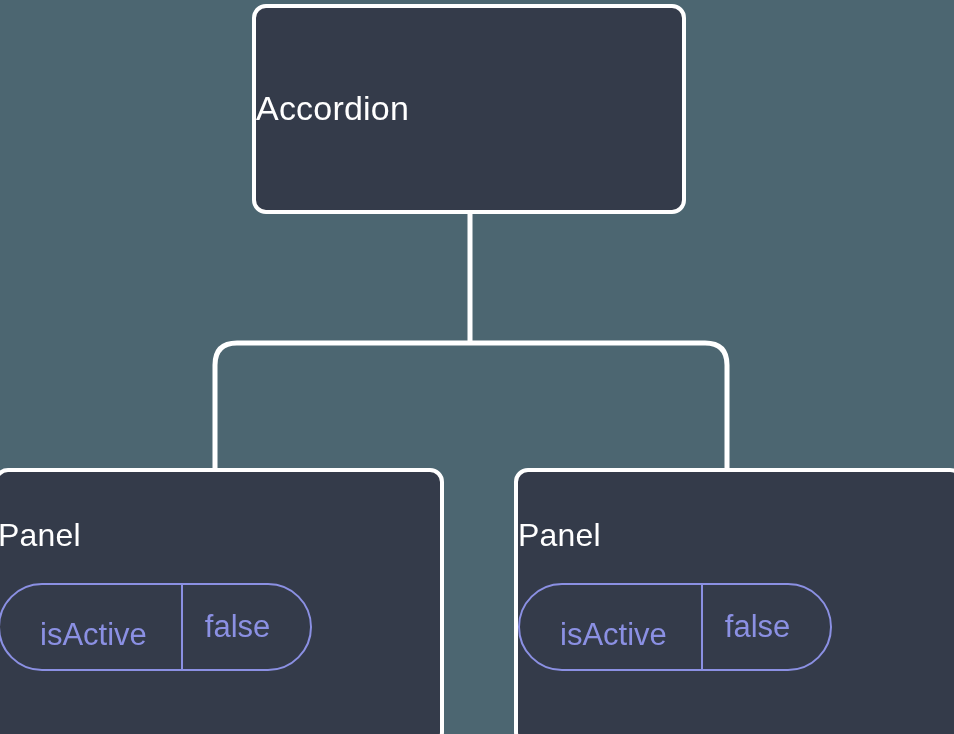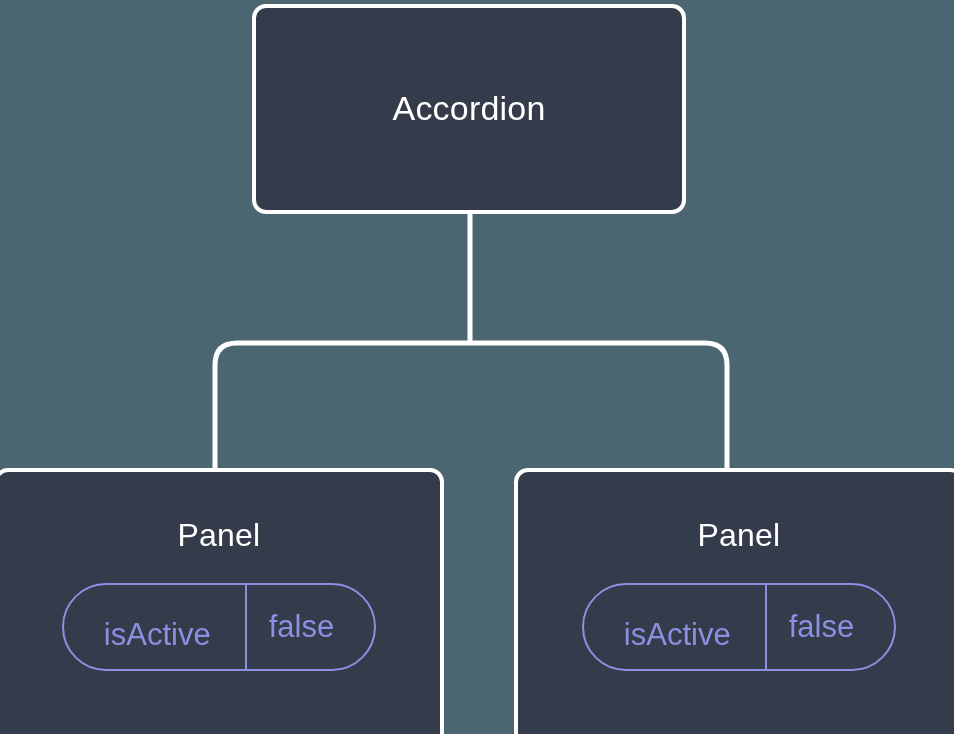--- a/index.html
+++ b/index.html
@@ -30,21 +30,21 @@
     pointer-events: none;
   }
   .node {
     position: absolute;
     box-sizing: border-box;
     background: #343b4a;
     border: 4px solid #ffffff;
     border-radius: 14px;
     display: flex;
     flex-direction: column;
-    align-items: center;
+    align-items: flex-start;
   }
   .node-root {
     left: 252px;
     top: 4px;
     width: 434px;
     height: 210px;
     justify-content: center;
   }
   .node-leaf-left {
     left: -6px;

